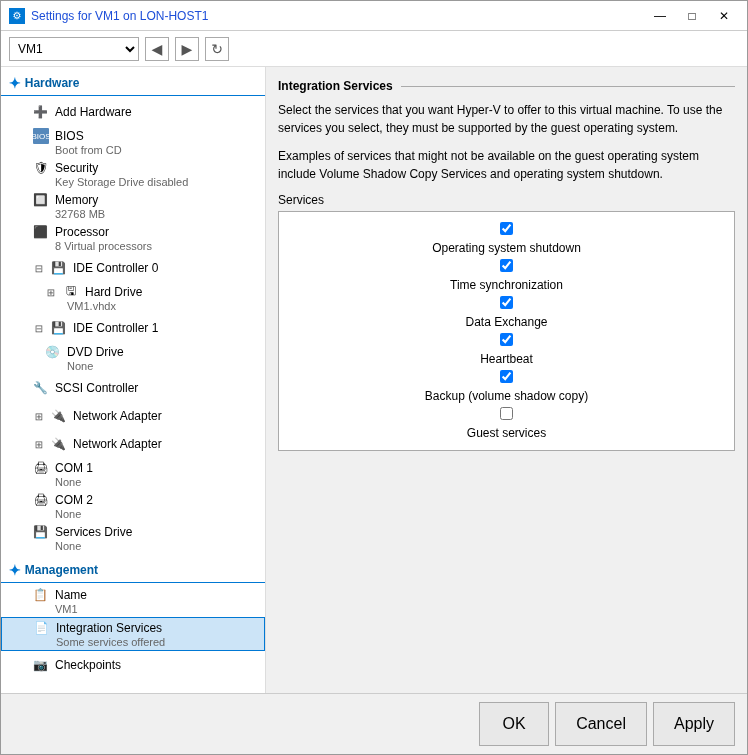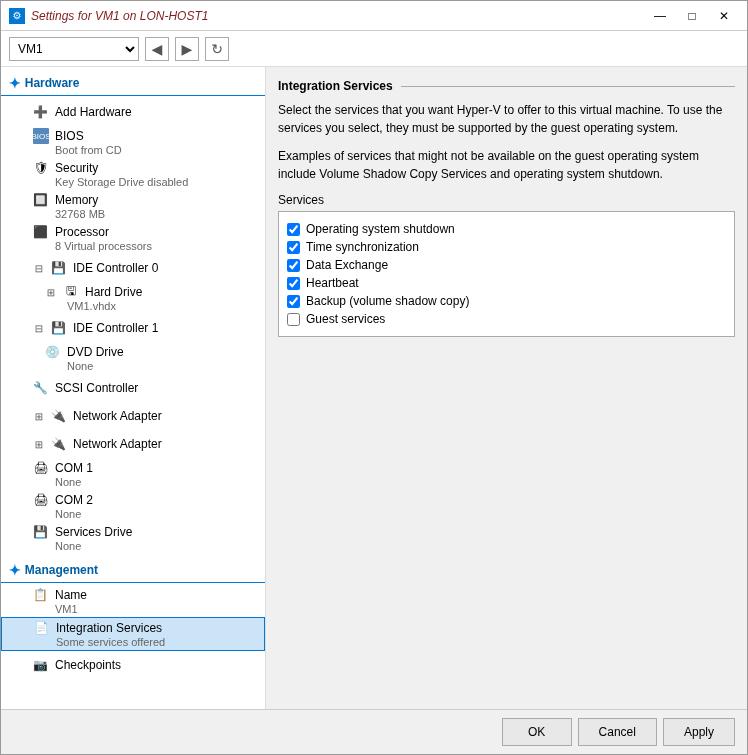--- a/index.html
+++ b/index.html
@@ -33,22 +33,21 @@
       display: inline-flex;
       align-items: center;
       justify-content: center;
       color: white;
       font-size: 10px;
     }
 
     .title-bar-text {
       flex: 1;
       font-size: 12px;
-      color: #7f1d1d;
-      font-style: italic;
+      color: #1d4ed8;
     }
 
     .title-bar-buttons {
       display: flex;
       gap: 2px;
     }
 
     .title-btn {
       width: 30px;
       height: 20px;
@@ -222,44 +221,45 @@
       color: #000;
     }
 
     .checkbox-item {
       display: flex;
       align-items: center;
       gap: 6px;
       padding: 2px 0;
       font-size: 12px;
       color: #000;
+      flex-direction: column;
     }
 
     .checkbox-item input[type="checkbox"] {
       width: 13px;
       height: 13px;
       cursor: pointer;
     }
 
     
     .bottom-bar {
       background: #f0f0f0;
       padding: 8px 12px;
       display: flex;
       justify-content: flex-end;
       gap: 6px;
       border-top: 1px solid #ccc;
     }
 
     .bottom-btn {
       padding: 4px 20px;
-      height: 28px;
+      height: 44px;
       border: 1px solid #aaa;
       background: #e8e8e8;
-      font-size: 12px;
+      font-size: 16px;
       cursor: pointer;
       min-width: 70px;
     }
     .icon-bios { background: #6699cc; color: white; font-size: 9px; padding: 1px 2px; }
 
     .sidebar-indent-1 { padding-left: 32px; }
   </style>
 </head>
 <body>
 

